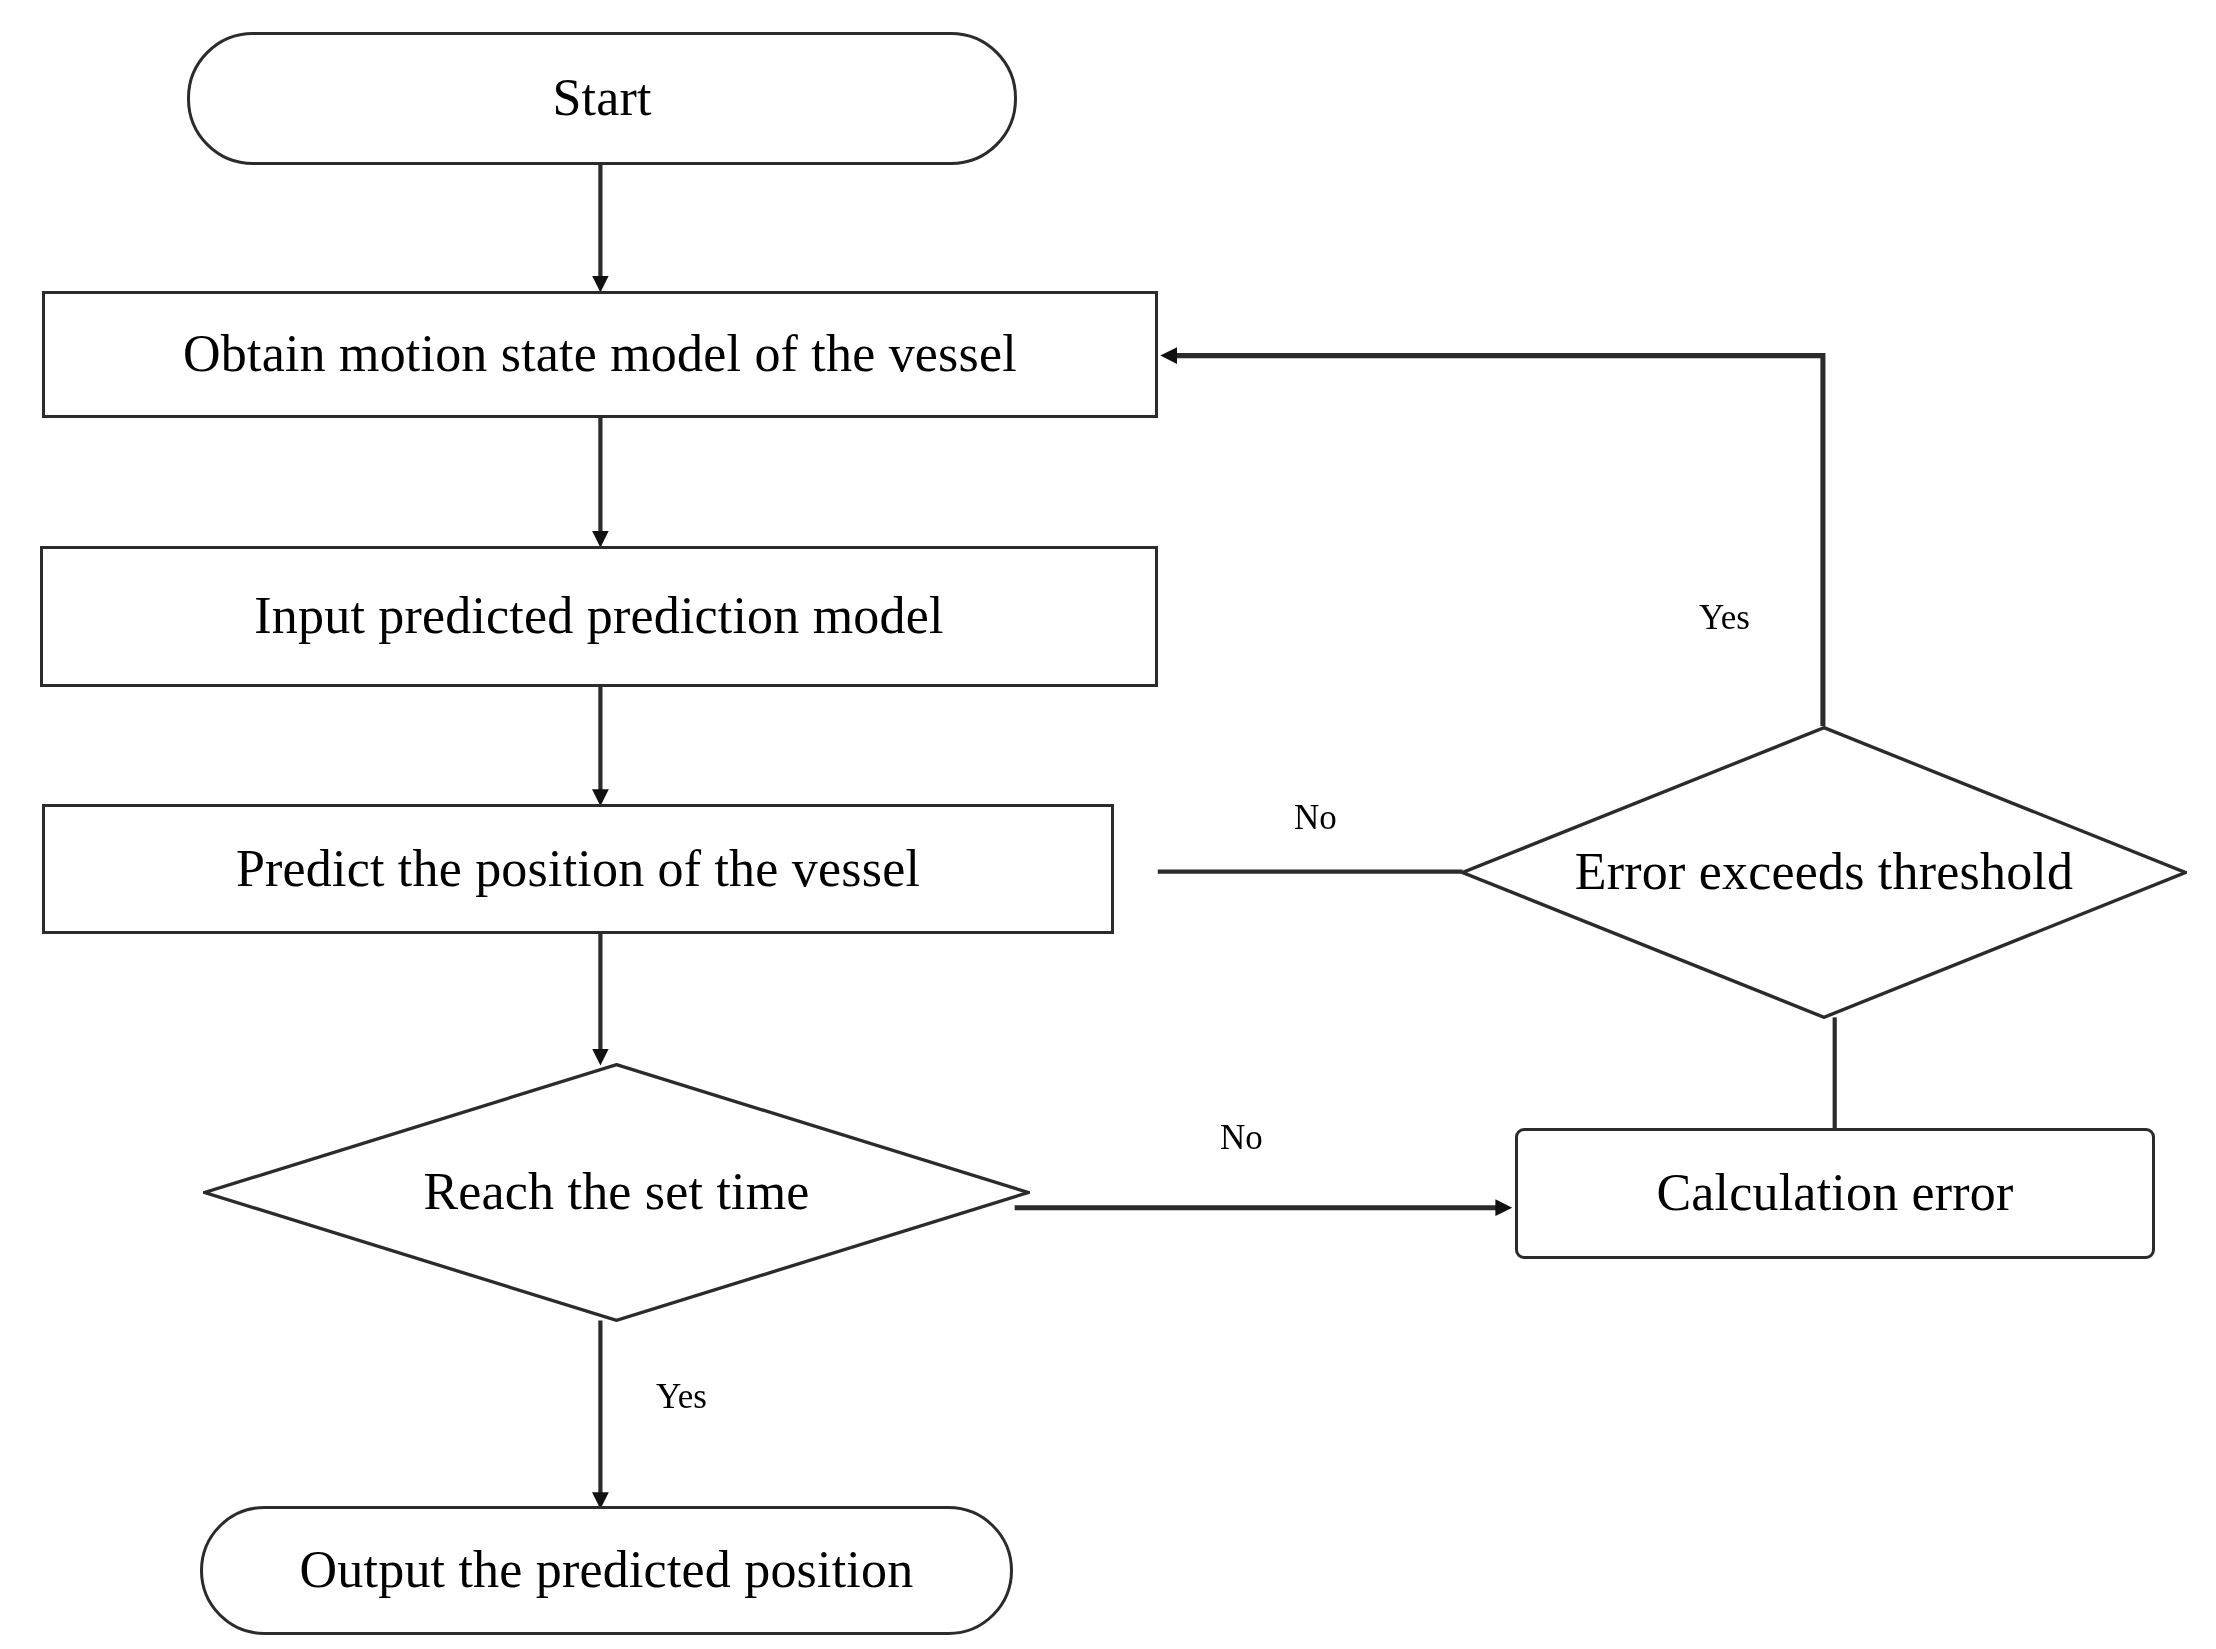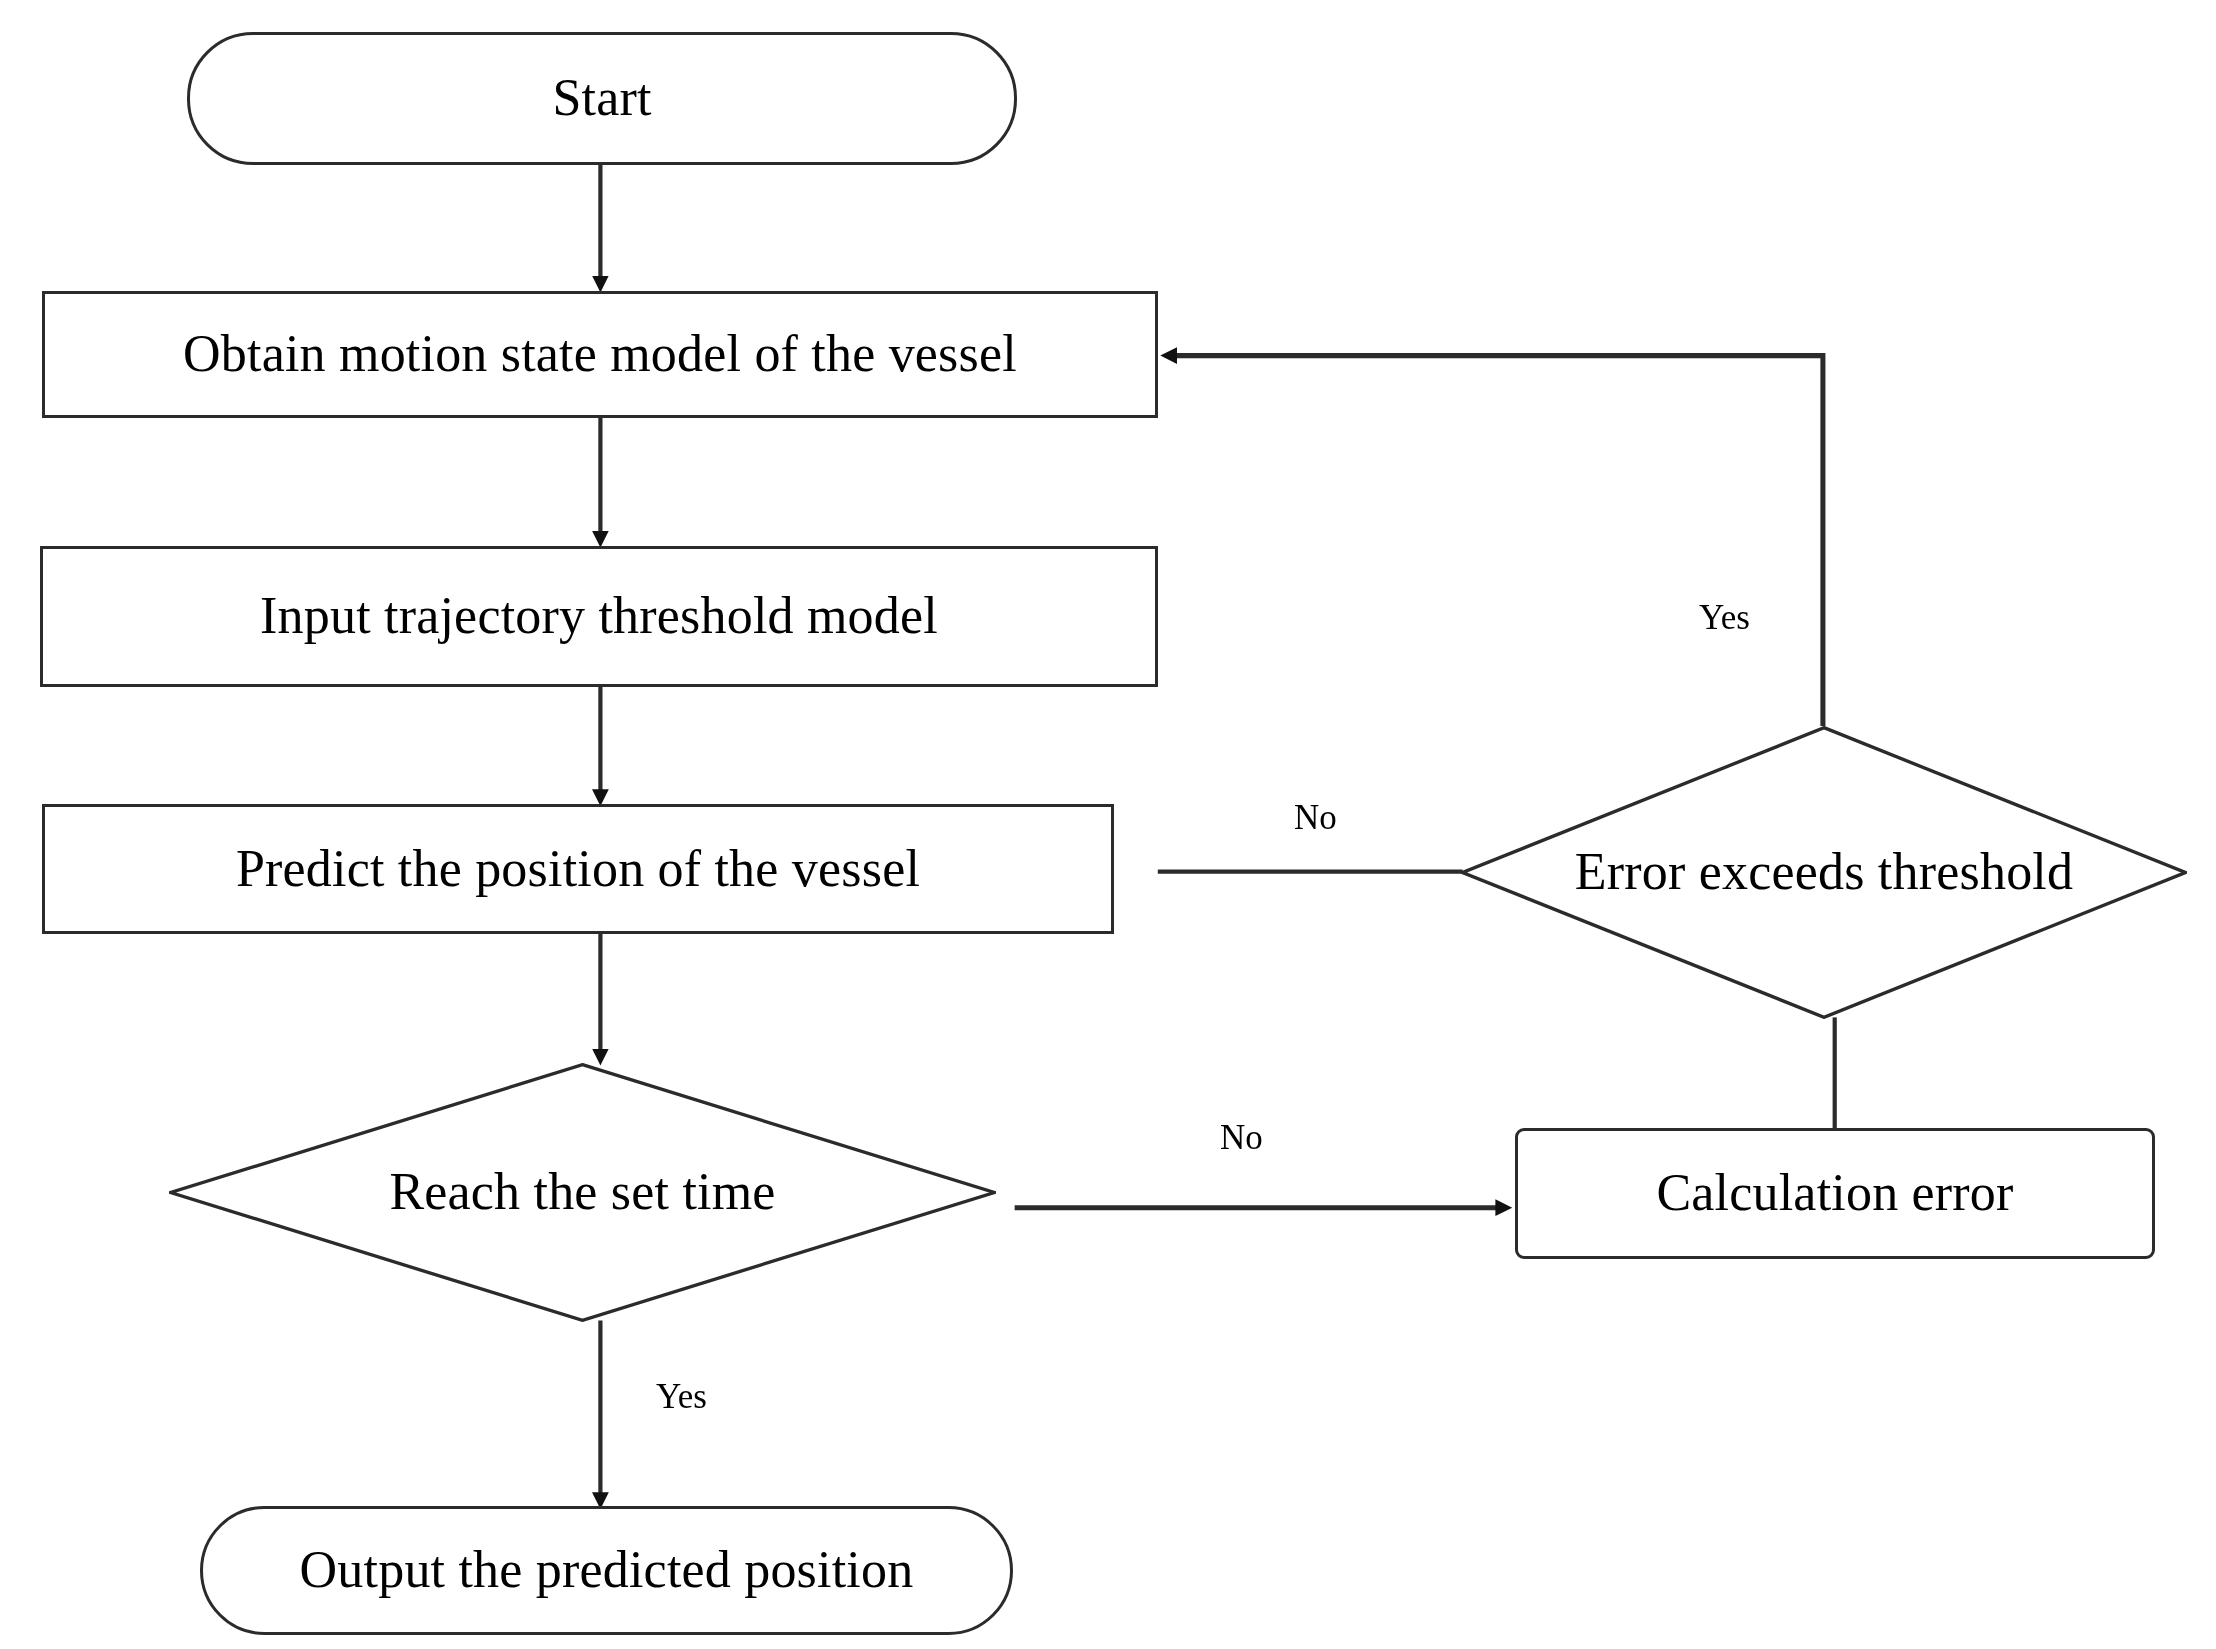--- a/index.html
+++ b/index.html
@@ -112,28 +112,28 @@
 
   <div class="node term" style="left:181px; top:32px; width:830px; height:133px;">
     <span class="nlabel">Start</span>
   </div>
 
   <div class="node proc" style="left:36px; top:291px; width:1116px; height:127px;">
     <span class="nlabel">Obtain motion state model of the vessel</span>
   </div>
 
   <div class="node proc" style="left:34px; top:546px; width:1118px; height:141px;">
-    <span class="nlabel">Input trajectory threshold model</span>
+    <span class="nlabel">Input predicted prediction model</span>
   </div>
 
   <div class="node proc" style="left:36px; top:804px; width:1072px; height:130px;">
     <span class="nlabel">Predict the position of the vessel</span>
   </div>
 
-  <div class="node diamond" style="left:163px; top:1063px; width:827px; height:259px;font-family:Liberation Serif, serif;">
+  <div class="node diamond" style="left:197px; top:1063px; width:827px; height:259px;font-family:Liberation Serif, serif;">
     <svg viewBox="0 0 982 308" preserveAspectRatio="none">
       <polygon points="491,2 980,154 491,306 2,154" fill="#ffffff" stroke="#2b2b2b" stroke-width="4"></polygon>
     </svg>
     <span class="nlabel">Reach the set time</span>
   </div>
 
   <div class="node term" style="left:194px; top:1506px; width:813px; height:129px;">
     <span class="nlabel">Output the predicted position</span>
   </div>
 

